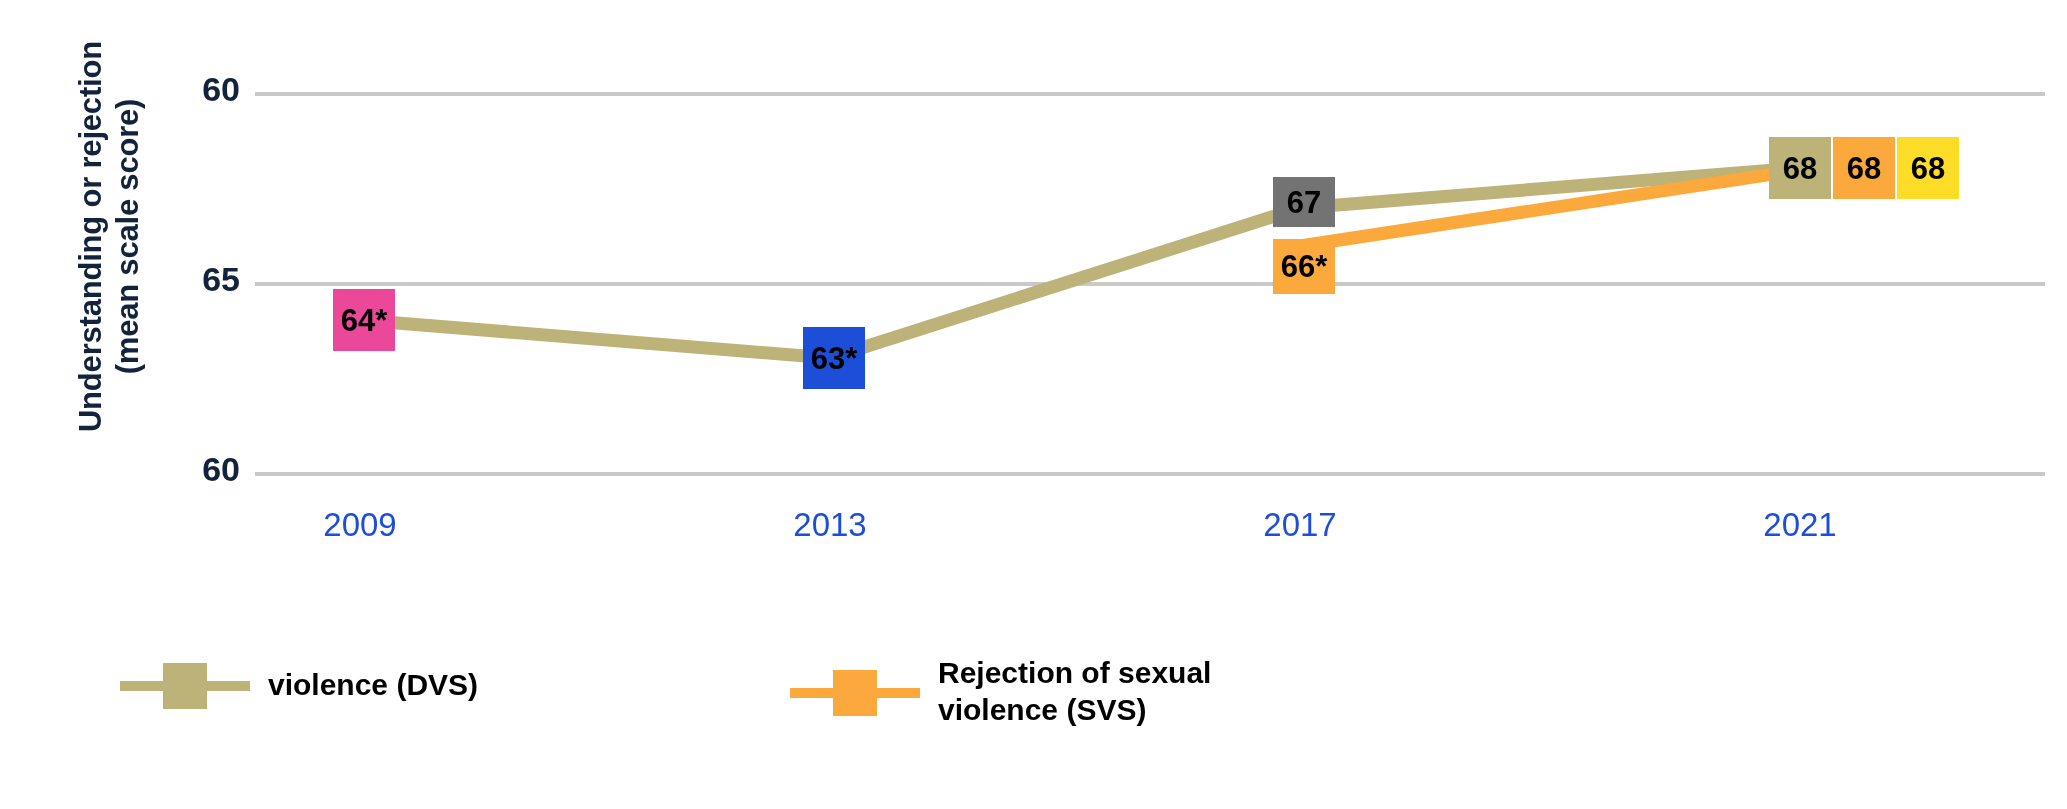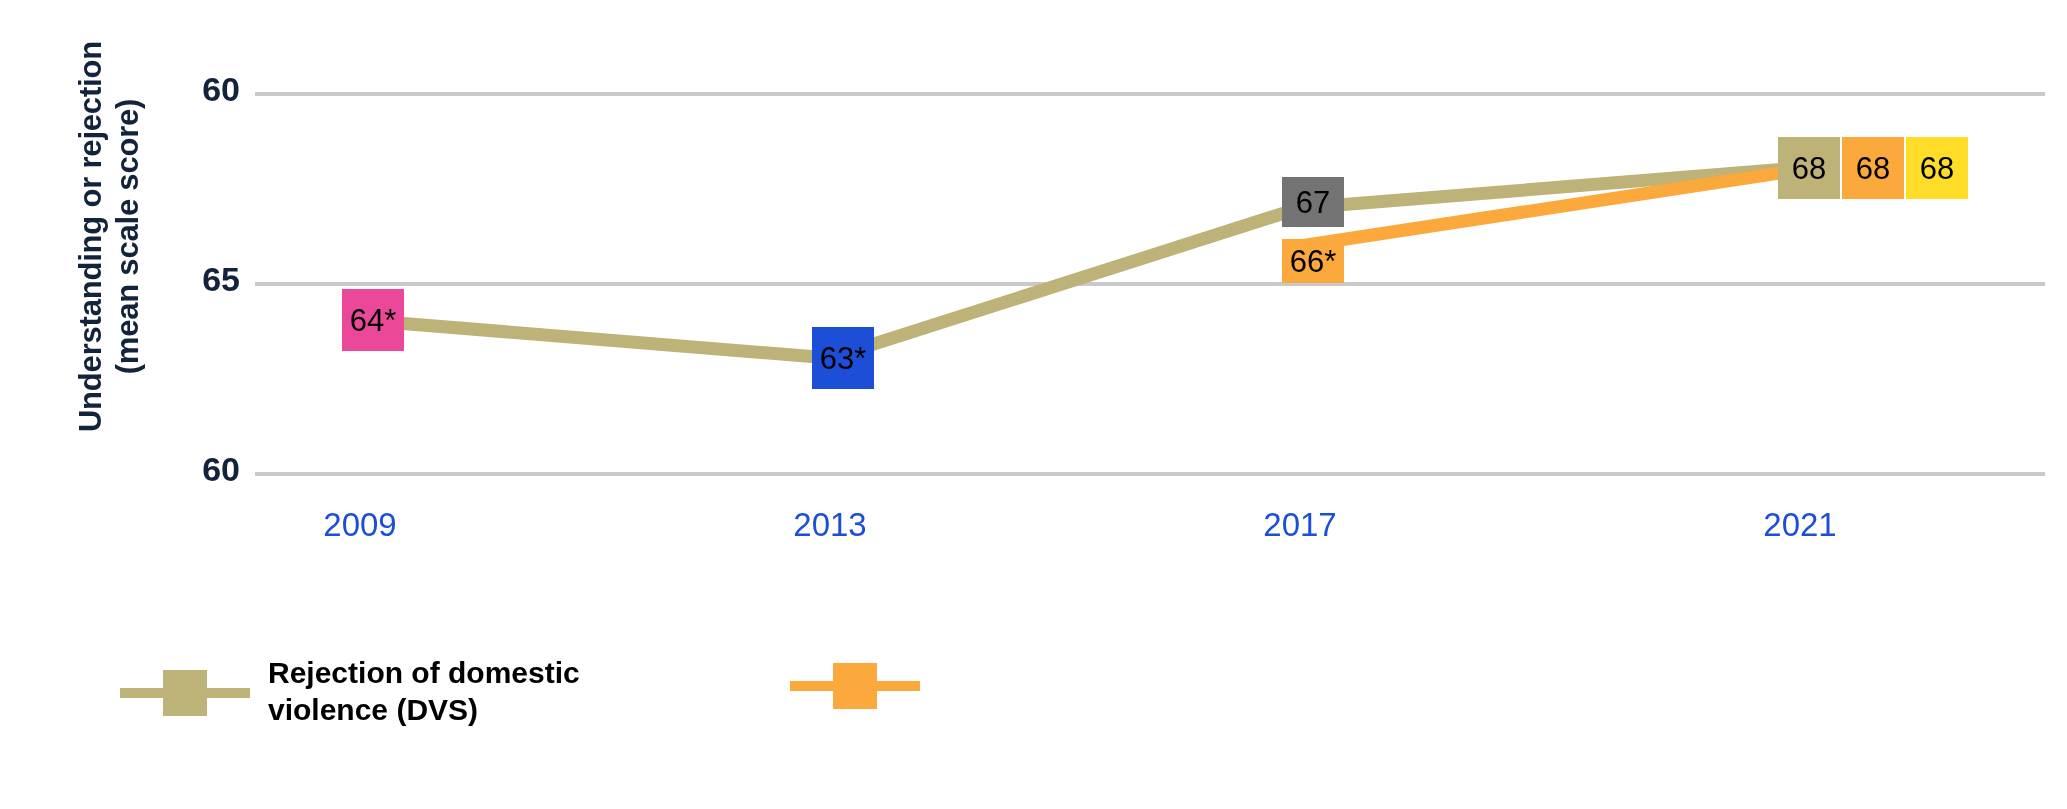--- a/index.html
+++ b/index.html
@@ -81,25 +81,24 @@
     overflow: visible;
   }
 
   
   .marker {
     position: absolute;
     display: flex;
     align-items: center;
     justify-content: center;
     font-size: 31px;
-    font-weight: normal;
+    font-weight: bold;
     color: #000000;
     line-height: 1;
     box-sizing: border-box;
-    margin-left: 9px;
   }
 
   
   .xtick-label {
     position: absolute;
     top: 508px;
     width: 200px;
     text-align: center;
     font-size: 33px;
     color: #1d4ed8;
@@ -188,49 +187,52 @@
 
       <polyline points="105,280 575,318 1045,168 1545,128" fill="none" stroke="#bdb277" stroke-width="13" stroke-linejoin="round" stroke-linecap="butt"></polyline>
 
       <polyline points="1045,206 1545,130" fill="none" stroke="#fba83c" stroke-width="13" stroke-linejoin="round" stroke-linecap="butt"></polyline>
     </svg>
 
     <div class="marker" style="left:78px; top:249px; width:62px; height:62px; background:#ec4899;">64*</div>
     <div class="marker" style="left:548px; top:287px; width:62px; height:62px; background:#1d4ed8;">63*</div>
     <div class="marker" style="left:1018px; top:137px; width:62px; height:50px; background:#737373;">67</div>
 
-    <div class="marker" style="left:1018px; top:199px; width:62px; height:44px; background:#fba83c;">66*</div>
+    <div class="marker" style="left:1018px; top:199px; width:62px; height:55px; background:#fba83c;">66*</div>
 
     <div class="marker" style="left:1514px; top:97px; width:62px; height:62px; background:#bdb277;">68</div>
     <div class="marker" style="left:1578px; top:97px; width:62px; height:62px; background:#fba83c;">68</div>
     <div class="marker" style="left:1642px; top:97px; width:62px; height:62px; background:#fddd28;">68</div>
   </div>
 
   <div class="xtick-label" style="left:260px;">2009</div>
   <div class="xtick-label" style="left:730px;">2013</div>
   <div class="xtick-label" style="left:1200px;">2017</div>
   <div class="xtick-label" style="left:1700px;">2021</div>
 
 
   <div class="legend">
 
     <div class="legend-item" style="left:120px;">
       <div class="legend-key">
         <div class="bar" style="background:#bdb277;"></div>
         <div class="sq" style="background:#bdb277;"></div>
       </div>
       <div class="legend-text">
-        <span class="l1">Rejection of domestic</span>
         <span class="l2">violence (DVS)</span>
       </div>
     </div>
 
     <div class="legend-item" style="left:790px;">
       <div class="legend-key">
         <div class="bar" style="background:#fba83c;"></div>
         <div class="sq" style="background:#fba83c;"></div>
       </div>
+      <div class="legend-text">
+        <span class="l1">Rejection of sexual</span>
+        <span class="l2">violence (SVS)</span>
+      </div>
     </div>
 
 
   </div>
 
 </div>
 
 </body></html>

